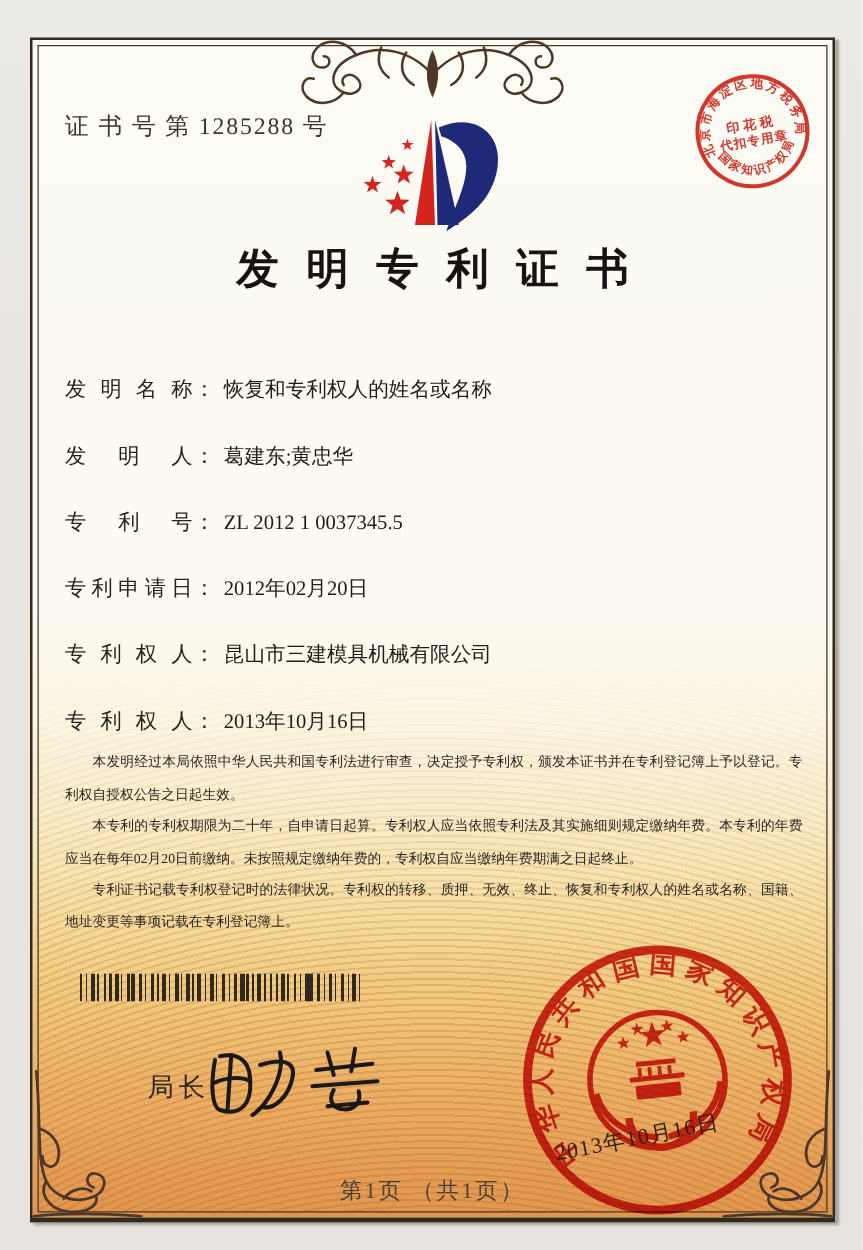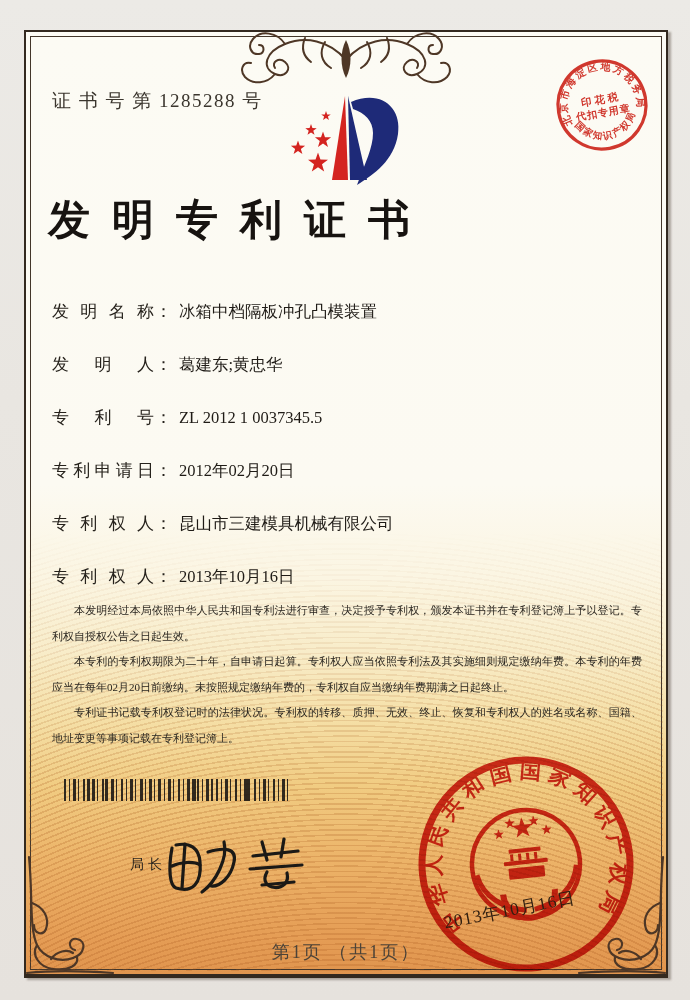--- a/index.html
+++ b/index.html
@@ -23,40 +23,40 @@
       rgba(166,86,28,.22) 0 1.6px, rgba(255,255,255,0) 1.6px 5.2px);
     -webkit-mask-image:linear-gradient(180deg,rgba(0,0,0,0) 0,rgba(0,0,0,.45) 28%,#000 60%);
     mask-image:linear-gradient(180deg,rgba(0,0,0,0) 0,rgba(0,0,0,.45) 28%,#000 60%);
     pointer-events:none;
   }
   .abs{position:absolute;}
   .cert-number{left:26px;top:56px;font-size:19px;letter-spacing:1.5px;color:#3a352d;}
   .logo{left:245px;top:52px;width:150px;height:104px;}
   .stamp-wrap{left:527px;top:24px;width:98px;height:98px;transform:rotate(-10deg);
     mix-blend-mode:multiply;opacity:.92;}
-  .doc-title{left:0;top:160px;width:100%;text-align:left;font-size:42px;font-weight:bold;
+  .doc-title{left:0;top:160px;width:100%;text-align:center;font-size:34px;font-weight:bold;
     letter-spacing:22px;text-indent:22px;color:#171310;}
   .fields{left:26px;top:266px;width:590px;color:#26221c;}
   .field-row{height:28px;line-height:28px;margin-bottom:25px;font-size:17px;white-space:nowrap;}
   .flabel{display:inline-block;width:102px;text-align:justify;text-align-last:justify;
     vertical-align:top;}
   .fcolon{display:inline-block;margin-left:1px;}
   .fvalue{margin-left:7px;font-size:16.5px;color:#1f1b16;}
   .body-text{left:26px;top:566px;width:590px;font-size:11px;line-height:25.5px;
     color:#2a2620;text-align:justify;}
   .body-text p{margin:0;text-indent:2em;}
   .barcode{left:38px;top:747px;width:228px;height:22px;
     background-image:
       repeating-linear-gradient(90deg,#171412 0 2px,transparent 2px 5px,#171412 5px 6px,
         transparent 6px 9px,#171412 9px 12px,transparent 12px 14px,#171412 14px 15px,
         transparent 15px 19px),
       repeating-linear-gradient(90deg,transparent 0 23px,#171412 23px 26px,
         transparent 26px 41px,#171412 41px 43px,transparent 43px 53px);
     opacity:.88;}
-  .sig-title{left:104px;top:824px;font-size:14px;letter-spacing:4px;color:#2a251f;}
+  .sig-title{left:92px;top:824px;font-size:21px;letter-spacing:4px;color:#2a251f;}
   .signature{left:132px;top:782px;width:175px;height:100px;}
   .seal-wrap{left:388px;top:720px;width:224px;height:224px;transform:rotate(-6deg);
     mix-blend-mode:multiply;opacity:.93;}
   .footer{left:0;top:908px;width:100%;text-align:center;font-size:18px;
     letter-spacing:2px;color:#4c4338;}
   .ornament-top{left:50%;top:-8px;transform:translateX(-50%);width:250px;height:66px;}
   .corner{bottom:-3px;width:92px;height:122px;}
   .corner-left{left:-3px;}
   .corner-right{right:-3px;transform:scaleX(-1);}
   svg{display:block;}
@@ -145,21 +145,21 @@
       </text>
       <text x="49" y="47" text-anchor="middle" font-size="10.5" letter-spacing="3" font-weight="bold" fill="#d0281e">印花税</text>
       <text x="49" y="60" text-anchor="middle" font-size="10" letter-spacing="1" font-weight="bold" fill="#d0281e">代扣专用章</text>
     </svg>
   </div>
 
   <div class="abs doc-title">发明专利证书</div>
 
   <div class="abs fields">
     <div class="field-row">
-      <span class="flabel">发明名称</span><span class="fcolon">：</span><span class="fvalue">冰箱中档隔板冲孔凸模装置</span>
+      <span class="flabel">发明名称</span><span class="fcolon">：</span><span class="fvalue">恢复和专利权人的姓名或名称</span>
     </div>
     <div class="field-row">
       <span class="flabel">发明人</span><span class="fcolon">：</span><span class="fvalue">葛建东;黄忠华</span>
     </div>
     <div class="field-row">
       <span class="flabel">专利号</span><span class="fcolon">：</span><span class="fvalue">ZL 2012 1 0037345.5</span>
     </div>
     <div class="field-row">
       <span class="flabel">专利申请日</span><span class="fcolon">：</span><span class="fvalue">2012年02月20日</span>
     </div>

